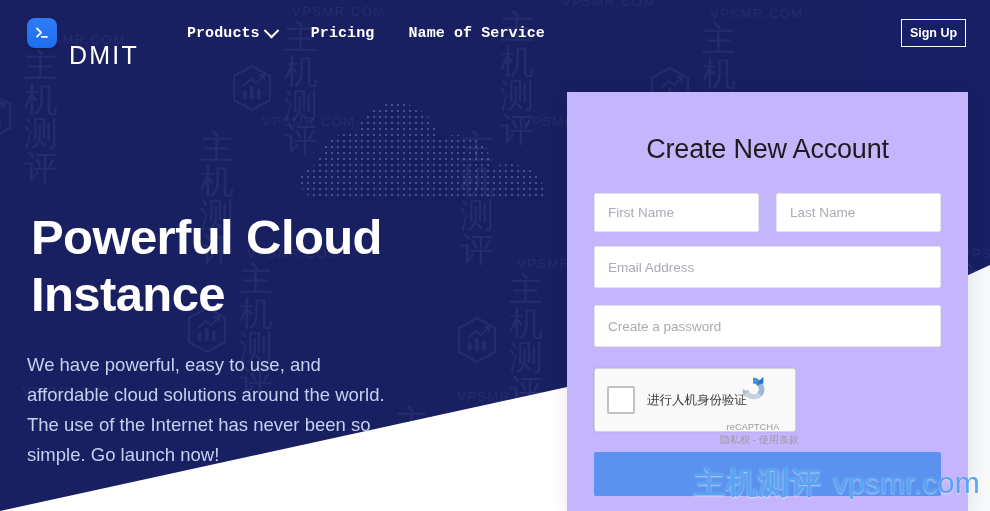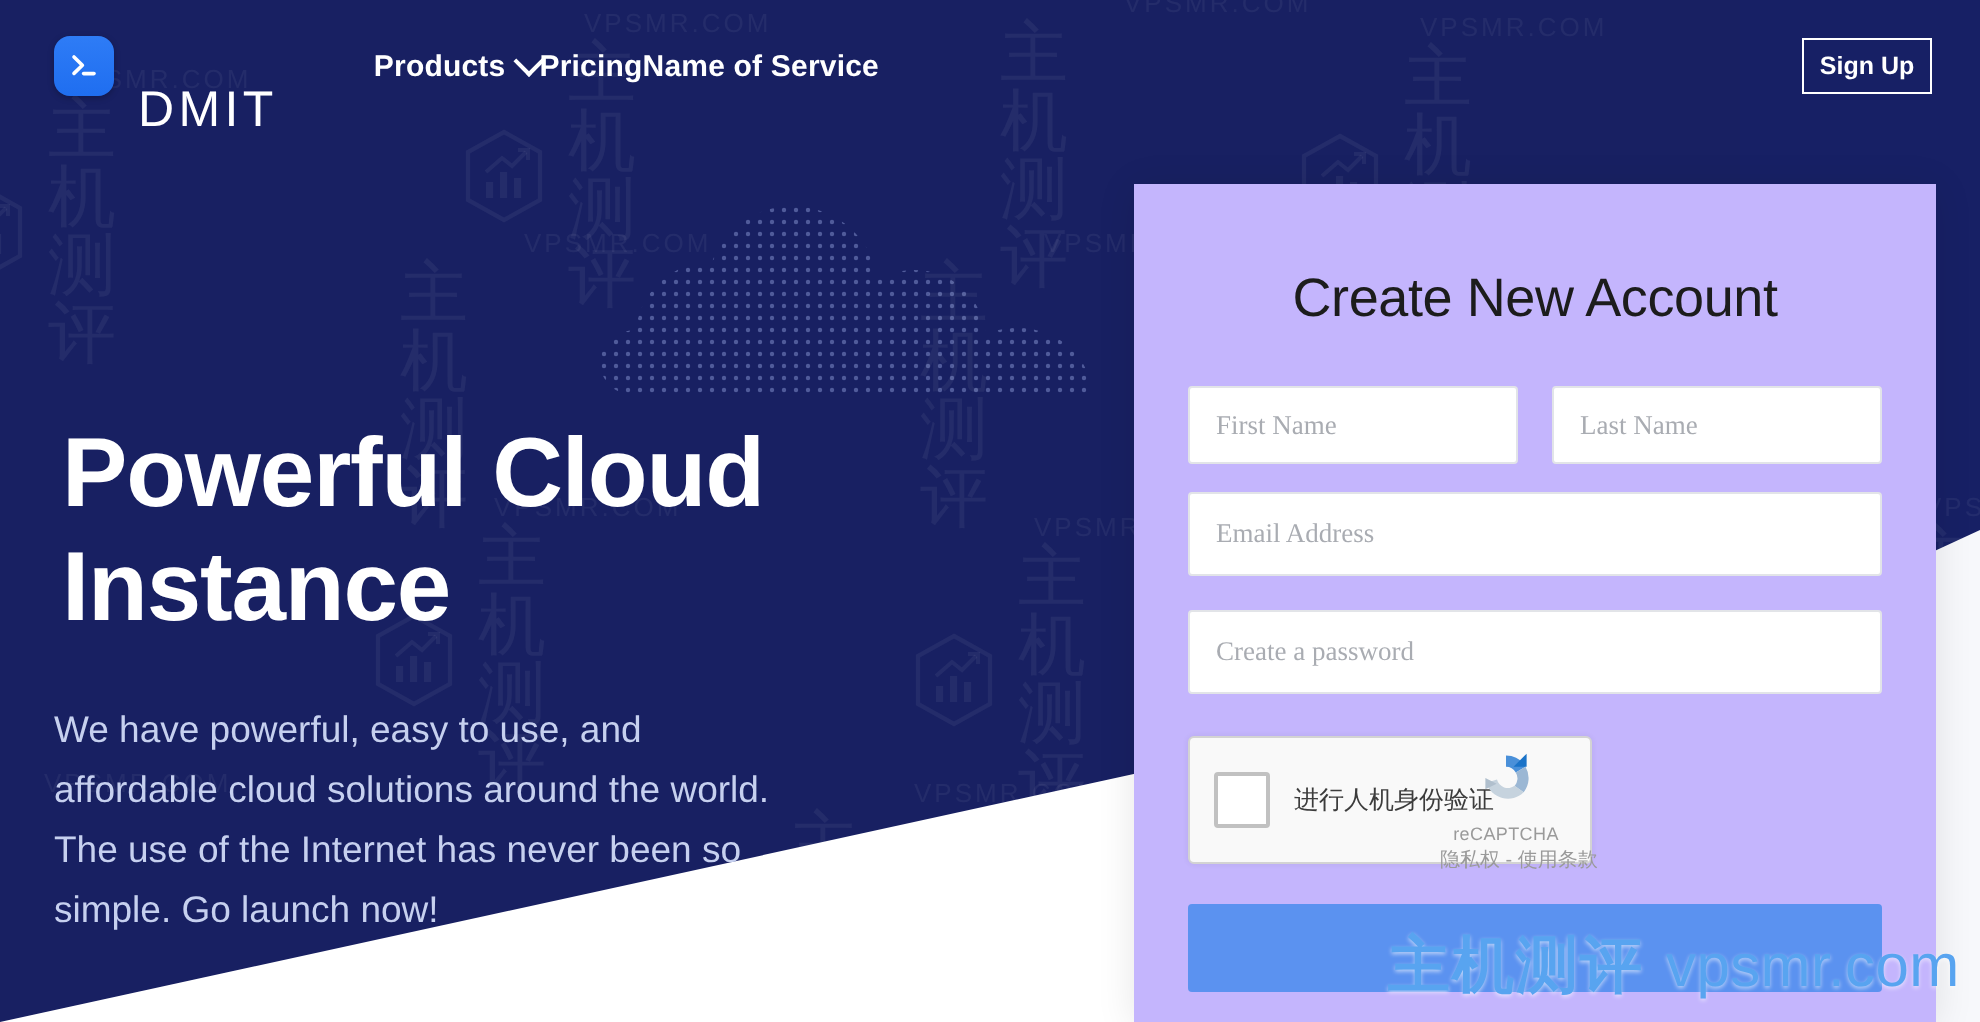--- a/index.html
+++ b/index.html
@@ -54,21 +54,21 @@
   .logo-mark{
     width:30px;height:30px;border-radius:8px;
     background:linear-gradient(180deg,#2e7cf6 0%,#1f6ef0 100%);
     display:flex;align-items:center;justify-content:center;
     box-shadow:0 1px 3px rgba(0,0,0,.25);
   }
   .logo-text{
     color:#ffffff;font-size:25px;font-weight:400;letter-spacing:2.2px;
     margin-left:12px;line-height:1;margin-top:44px;
   }
-  nav.menu{display:flex;align-items:center;margin-left:48px;}
+  nav.menu{display:flex;align-items:center;margin-left:48px;gap:34px;font-family:Liberation Mono, monospace;}
   .menu-item{
     color:#ffffff;font-size:15px;font-weight:bold;letter-spacing:.1px;
     display:flex;align-items:center;gap:6px;cursor:pointer;white-space:nowrap;
   }
   .chev{display:inline-block;width:9px;height:9px;border-right:2px solid #fff;border-bottom:2px solid #fff;transform:rotate(45deg) translate(-2px,-2px);}
   .signup-btn{
     position:absolute;right:24px;top:19px;
     width:65px;height:28px;border:1px solid #ffffff;background:transparent;
     color:#ffffff;font-size:12.5px;font-weight:bold;
     display:flex;align-items:center;justify-content:center;cursor:pointer;
@@ -95,41 +95,41 @@
   .card h2{
     margin:0;padding:42px 0 0 0;text-align:center;
     font-size:27px;font-weight:normal;color:#1c1c1c;letter-spacing:-0.2px;
   }
   .form-body{padding:28px 27px 0 27px;}
   .row{display:flex;gap:17px;}
   .fld{
     box-sizing:border-box;width:100%;height:39px;
     border:1px solid #e2e4e8;background:#fff;border-radius:2px;
     padding:0 13px;font-size:13.5px;color:#343434;
-    font-family:Liberation Serif, serif;outline:none;
+    font-family:Liberation Sans, sans-serif;outline:none;
   }
   .fld::placeholder{color:#a9acb2;}
   .fld.tall{height:42px;}
   .mt14{margin-top:14px;}
   .mt17{margin-top:17px;}
 
   
   .recaptcha{
     margin-top:21px;width:202px;height:64px;box-sizing:border-box;
     border:1px solid #d3d3d3;border-radius:3px;background:#f9f9f9;
     display:flex;align-items:center;position:relative;
     box-shadow:0 0 3px rgba(0,0,0,.07);
   }
   .rc-box{
     width:24px;height:24px;border:2px solid #c1c1c1;background:#fff;
     border-radius:2px;margin-left:12px;flex:0 0 auto;cursor:pointer;
   }
   .rc-label{font-size:12.5px;color:#3c3c3c;margin-left:12px;font-family:"Liberation Sans",sans-serif;}
   .rc-brand{position:absolute;right:9px;top:5px;width:66px;text-align:center;}
-  .rc-brand .rc-name{font-size:9px;color:#9a9a9a;letter-spacing:.2px;margin-top:8px;text-align:center;}
+  .rc-brand .rc-name{font-size:9px;color:#9a9a9a;letter-spacing:.2px;margin-top:18px;text-align:center;}
   .rc-brand .rc-links{font-size:10px;color:#9a9a9a;margin-top:1px;white-space:nowrap;}
 
   
   .submit-btn{
     margin-top:20px;width:347px;height:44px;border:none;border-radius:2px;
     background:#5b92f0;color:#ffffff;font-size:15px;font-weight:bold;
     cursor:pointer;font-family:"Liberation Sans",sans-serif;
     display:flex;align-items:center;justify-content:center;
   }
 

